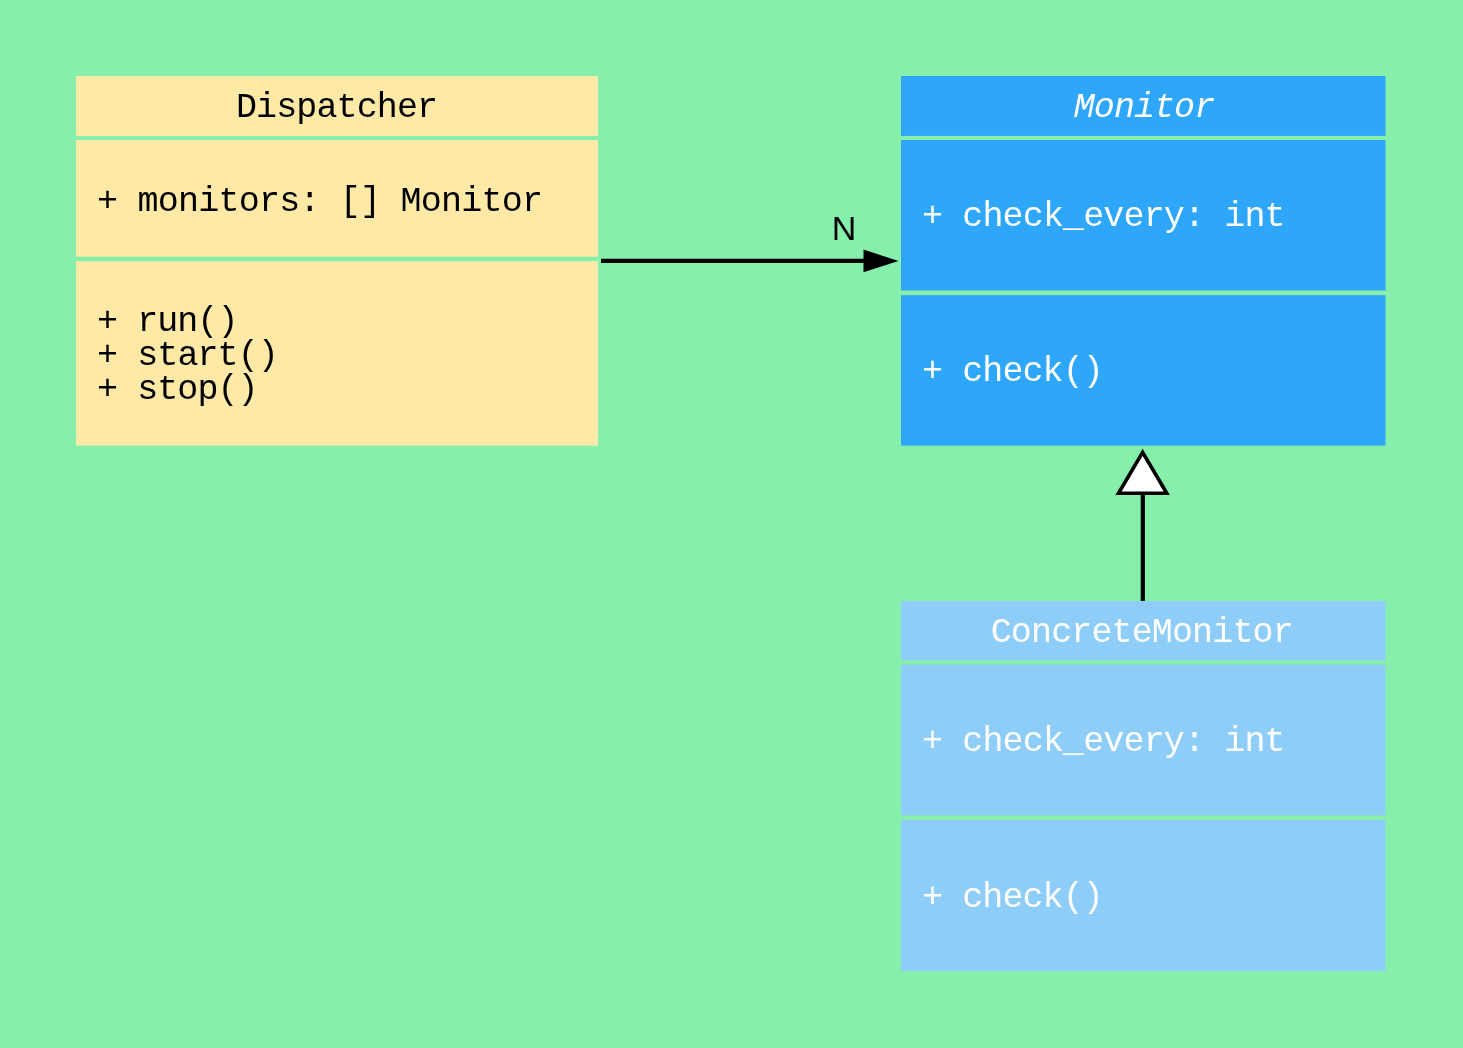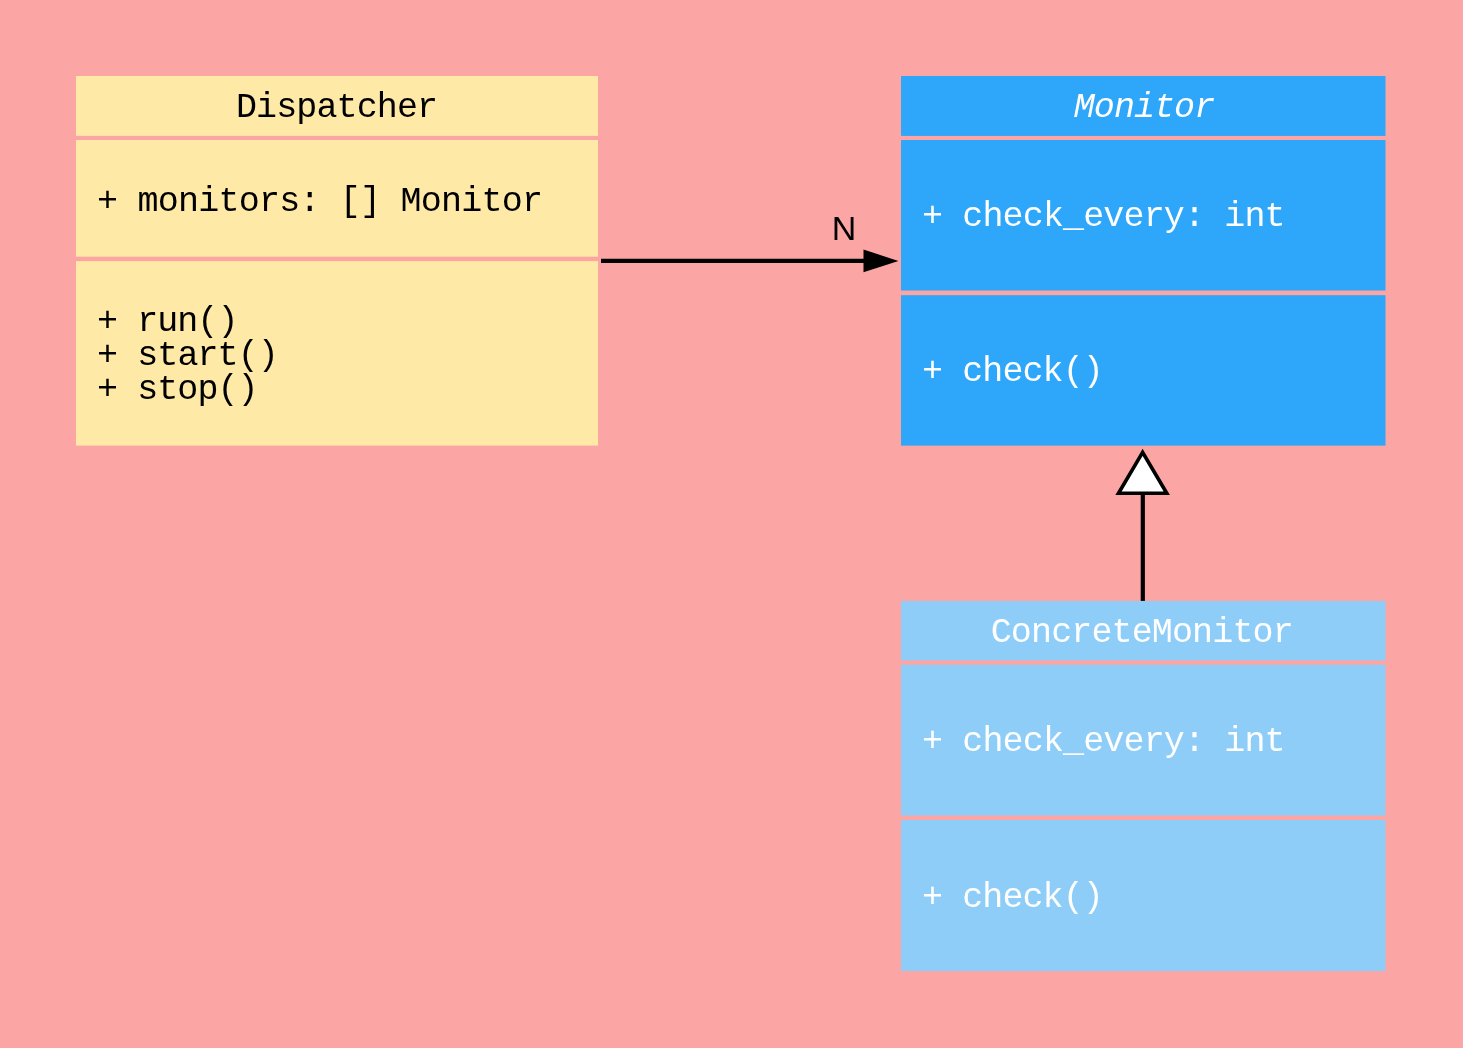--- a/index.html
+++ b/index.html
@@ -1,16 +1,16 @@
 <!DOCTYPE html>
 <html><head>
 <meta charset="utf-8">
 <style>
   html,body{margin:0;padding:0;background:#ffffff;}
-  .stage{position:relative;transform:translateZ(0);will-change:transform;width:1463px;height:1048px;background:#fca5a5;overflow:hidden;}
+  .stage{position:relative;transform:translateZ(0);will-change:transform;width:1463px;height:1048px;background:#86efac;overflow:hidden;}
   text{font-family:"Liberation Mono", monospace;}
   .lbl{font-family:"Liberation Sans", sans-serif;}
 </style>
 </head>
 <body>
 <div class="stage">
 <svg width="1463" height="1048" viewBox="0 0 1463 1048" xmlns="http://www.w3.org/2000/svg">
 
   <rect x="76" y="76" width="522" height="59.9" fill="#FEE9A6"></rect>
   <rect x="76" y="140" width="522" height="116.7" fill="#FEE9A6"></rect>

